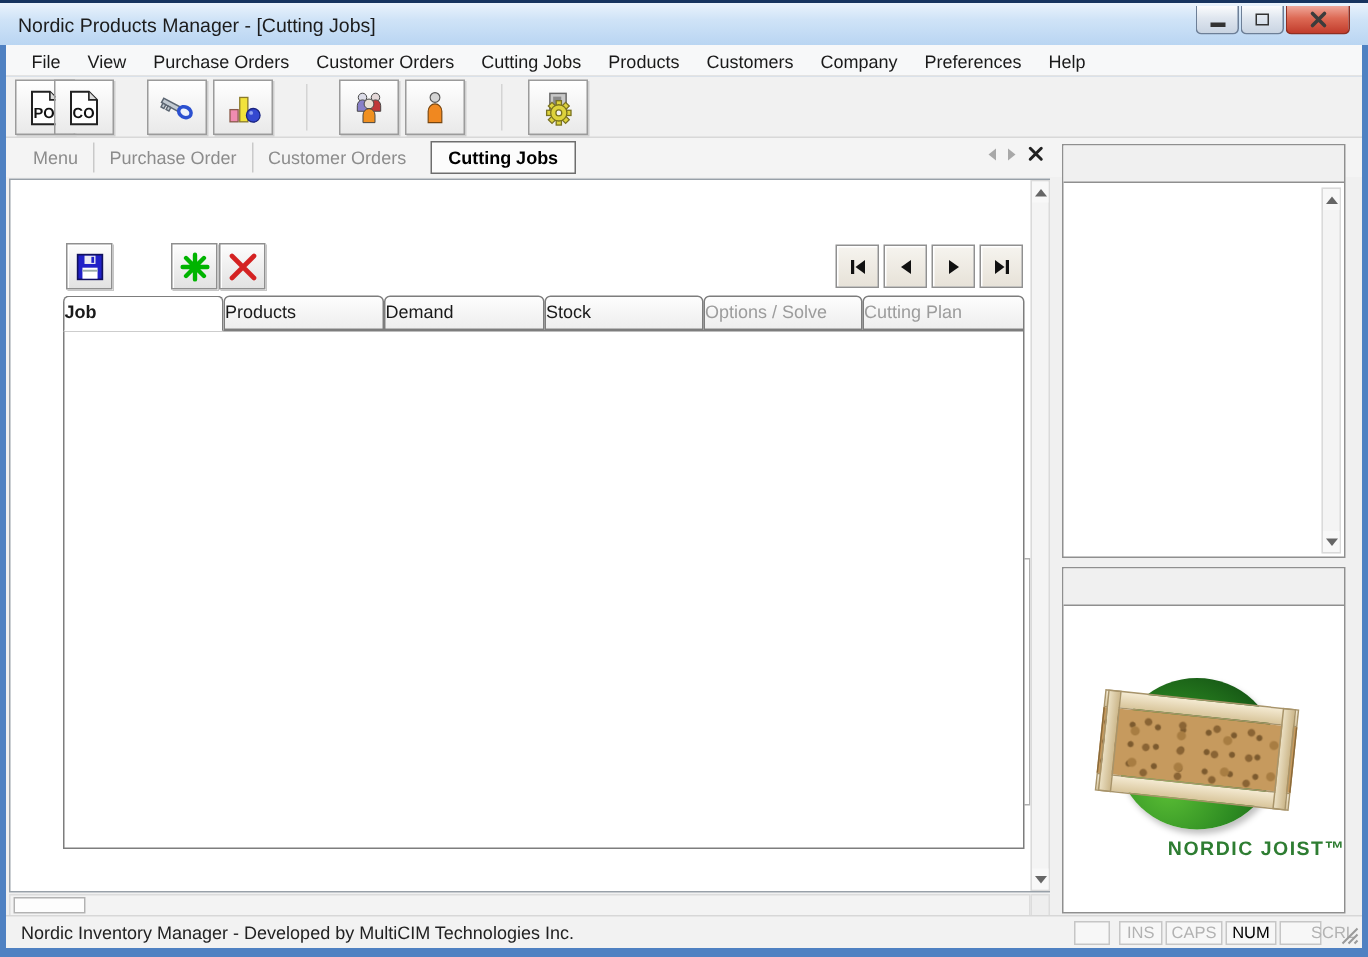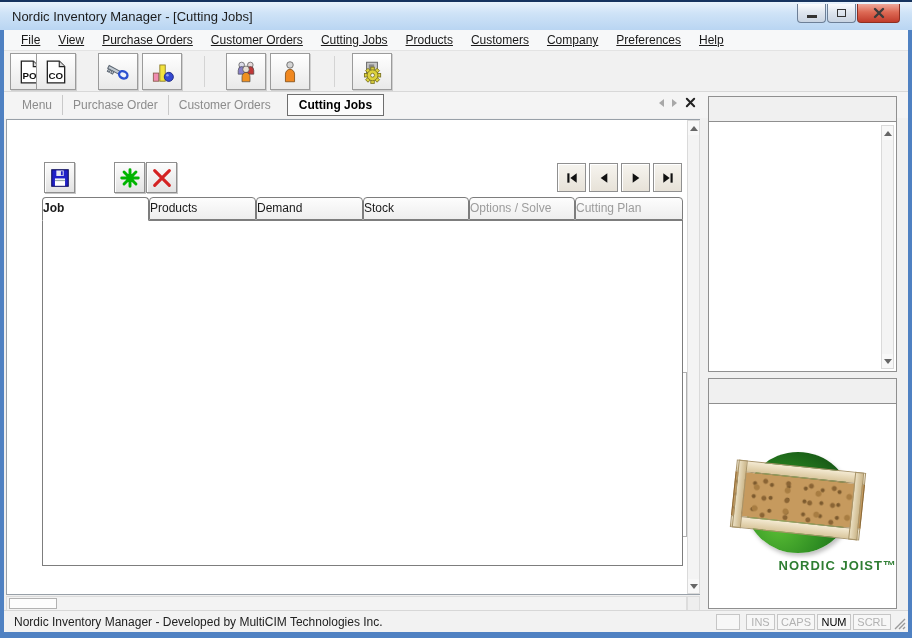--- a/index.html
+++ b/index.html
@@ -16,21 +16,21 @@
   .title-text { position:absolute; left:12px; top:7px; font-size:13px; color:#1c1c1c; }
   .wbtn { position:absolute; top:2px; height:19px; border:1px solid #6d7f97; border-top:none;
     border-radius:0 0 4px 4px; background:linear-gradient(#fbfcfd,#dfe6ef 45%,#c9d4e2);
     display:flex; align-items:center; justify-content:center; cursor:pointer; }
   .wbtn.close { background:linear-gradient(#f0a89a,#dd6a55 45%,#c13c2c); border-color:#8e2f22; }
   .glyph-min { width:10px; height:3px; background:#333; margin-top:6px; }
   .glyph-max { width:9px; height:8px; border:1.5px solid #333; }
 
   
   .menubar { left:4px; top:30px; width:904px; height:21px; background:#f7f8f9;
-    border-bottom:1px solid #e3e3e3; display:flex; align-items:center; padding-left:8px;text-decoration:underline; }
+    border-bottom:1px solid #e3e3e3; display:flex; align-items:flex-end; padding-left:8px; }
   .menuitem { padding:2px 9px; cursor:default; }
 
   
   .toolbar { left:4px; top:51px; width:904px; height:41px; background:#f1f1f1;
     border-bottom:1px solid #d8d8d8; }
   .tbtn { position:absolute; top:2px; width:40px; height:37px; border:1px solid #9b9b9b;
     background:linear-gradient(#ffffff,#e9e9e9); box-shadow:1px 1px 0 #cfcfcf;
     display:flex; align-items:center; justify-content:center; cursor:pointer; }
   .tsep { position:absolute; top:5px; width:1px; height:31px; background:#d4d4d4; }
 
@@ -153,21 +153,21 @@
   .sp { position:absolute; top:3px; height:16px; border:1px solid #c6c6c6; background:#f7f7f7;
     color:#b2b2b2; font-size:11px; text-align:center; line-height:14px; }
   .sp.active { color:#000; }
 </style>
 </head>
 <body>
 
 <div id="screen">
 
   <div class="abs titlebar">
-    <span class="title-text">Nordic Inventory Manager - [Cutting Jobs]</span>
+    <span class="title-text">Nordic Products Manager - [Cutting Jobs]</span>
     <div class="wbtn" style="left:797px;width:29px;">
       <div class="glyph-min"></div>
     </div>
     <div class="wbtn" style="left:827px;width:29px;">
       <div class="glyph-max"></div>
     </div>
     <div class="wbtn close" style="left:857px;width:43px;">
       <svg width="12" height="12" viewBox="0 0 12 12">
         <path d="M2 2 L10 10 M10 2 L2 10" stroke="#3c3c3c" stroke-width="2.4" stroke-linecap="round"></path>
       </svg>
@@ -482,19 +482,19 @@
     <div class="endblock" style="right:2px;"></div>
   </div>
   <div class="logo-caption">NORDIC JOIST™</div>
 
   <div class="abs statusbar">
     <span class="sb-msg">Nordic Inventory Manager - Developed by MultiCIM Technologies Inc.</span>
     <div class="sp" style="left:712px;width:24px;"></div>
     <div class="sp" style="left:742px;width:29px;">INS</div>
     <div class="sp" style="left:773px;width:38px;">CAPS</div>
     <div class="sp active" style="left:813px;width:34px;">NUM</div>
-    <div class="sp" style="left:849px;width:38px;">SCRL</div>
+    <div class="sp" style="left:849px;width:28px;padding-left:20px;">SCRL</div>
     <svg class="abs" style="left:890px;top:7px;" width="12" height="12" viewBox="0 0 12 12">
       <path d="M11 1 L1 11 M11 5 L5 11 M11 9 L9 11" stroke="#9a9a9a" stroke-width="1.4"></path>
     </svg>
   </div>
 
 </div>
 
 </body></html>

